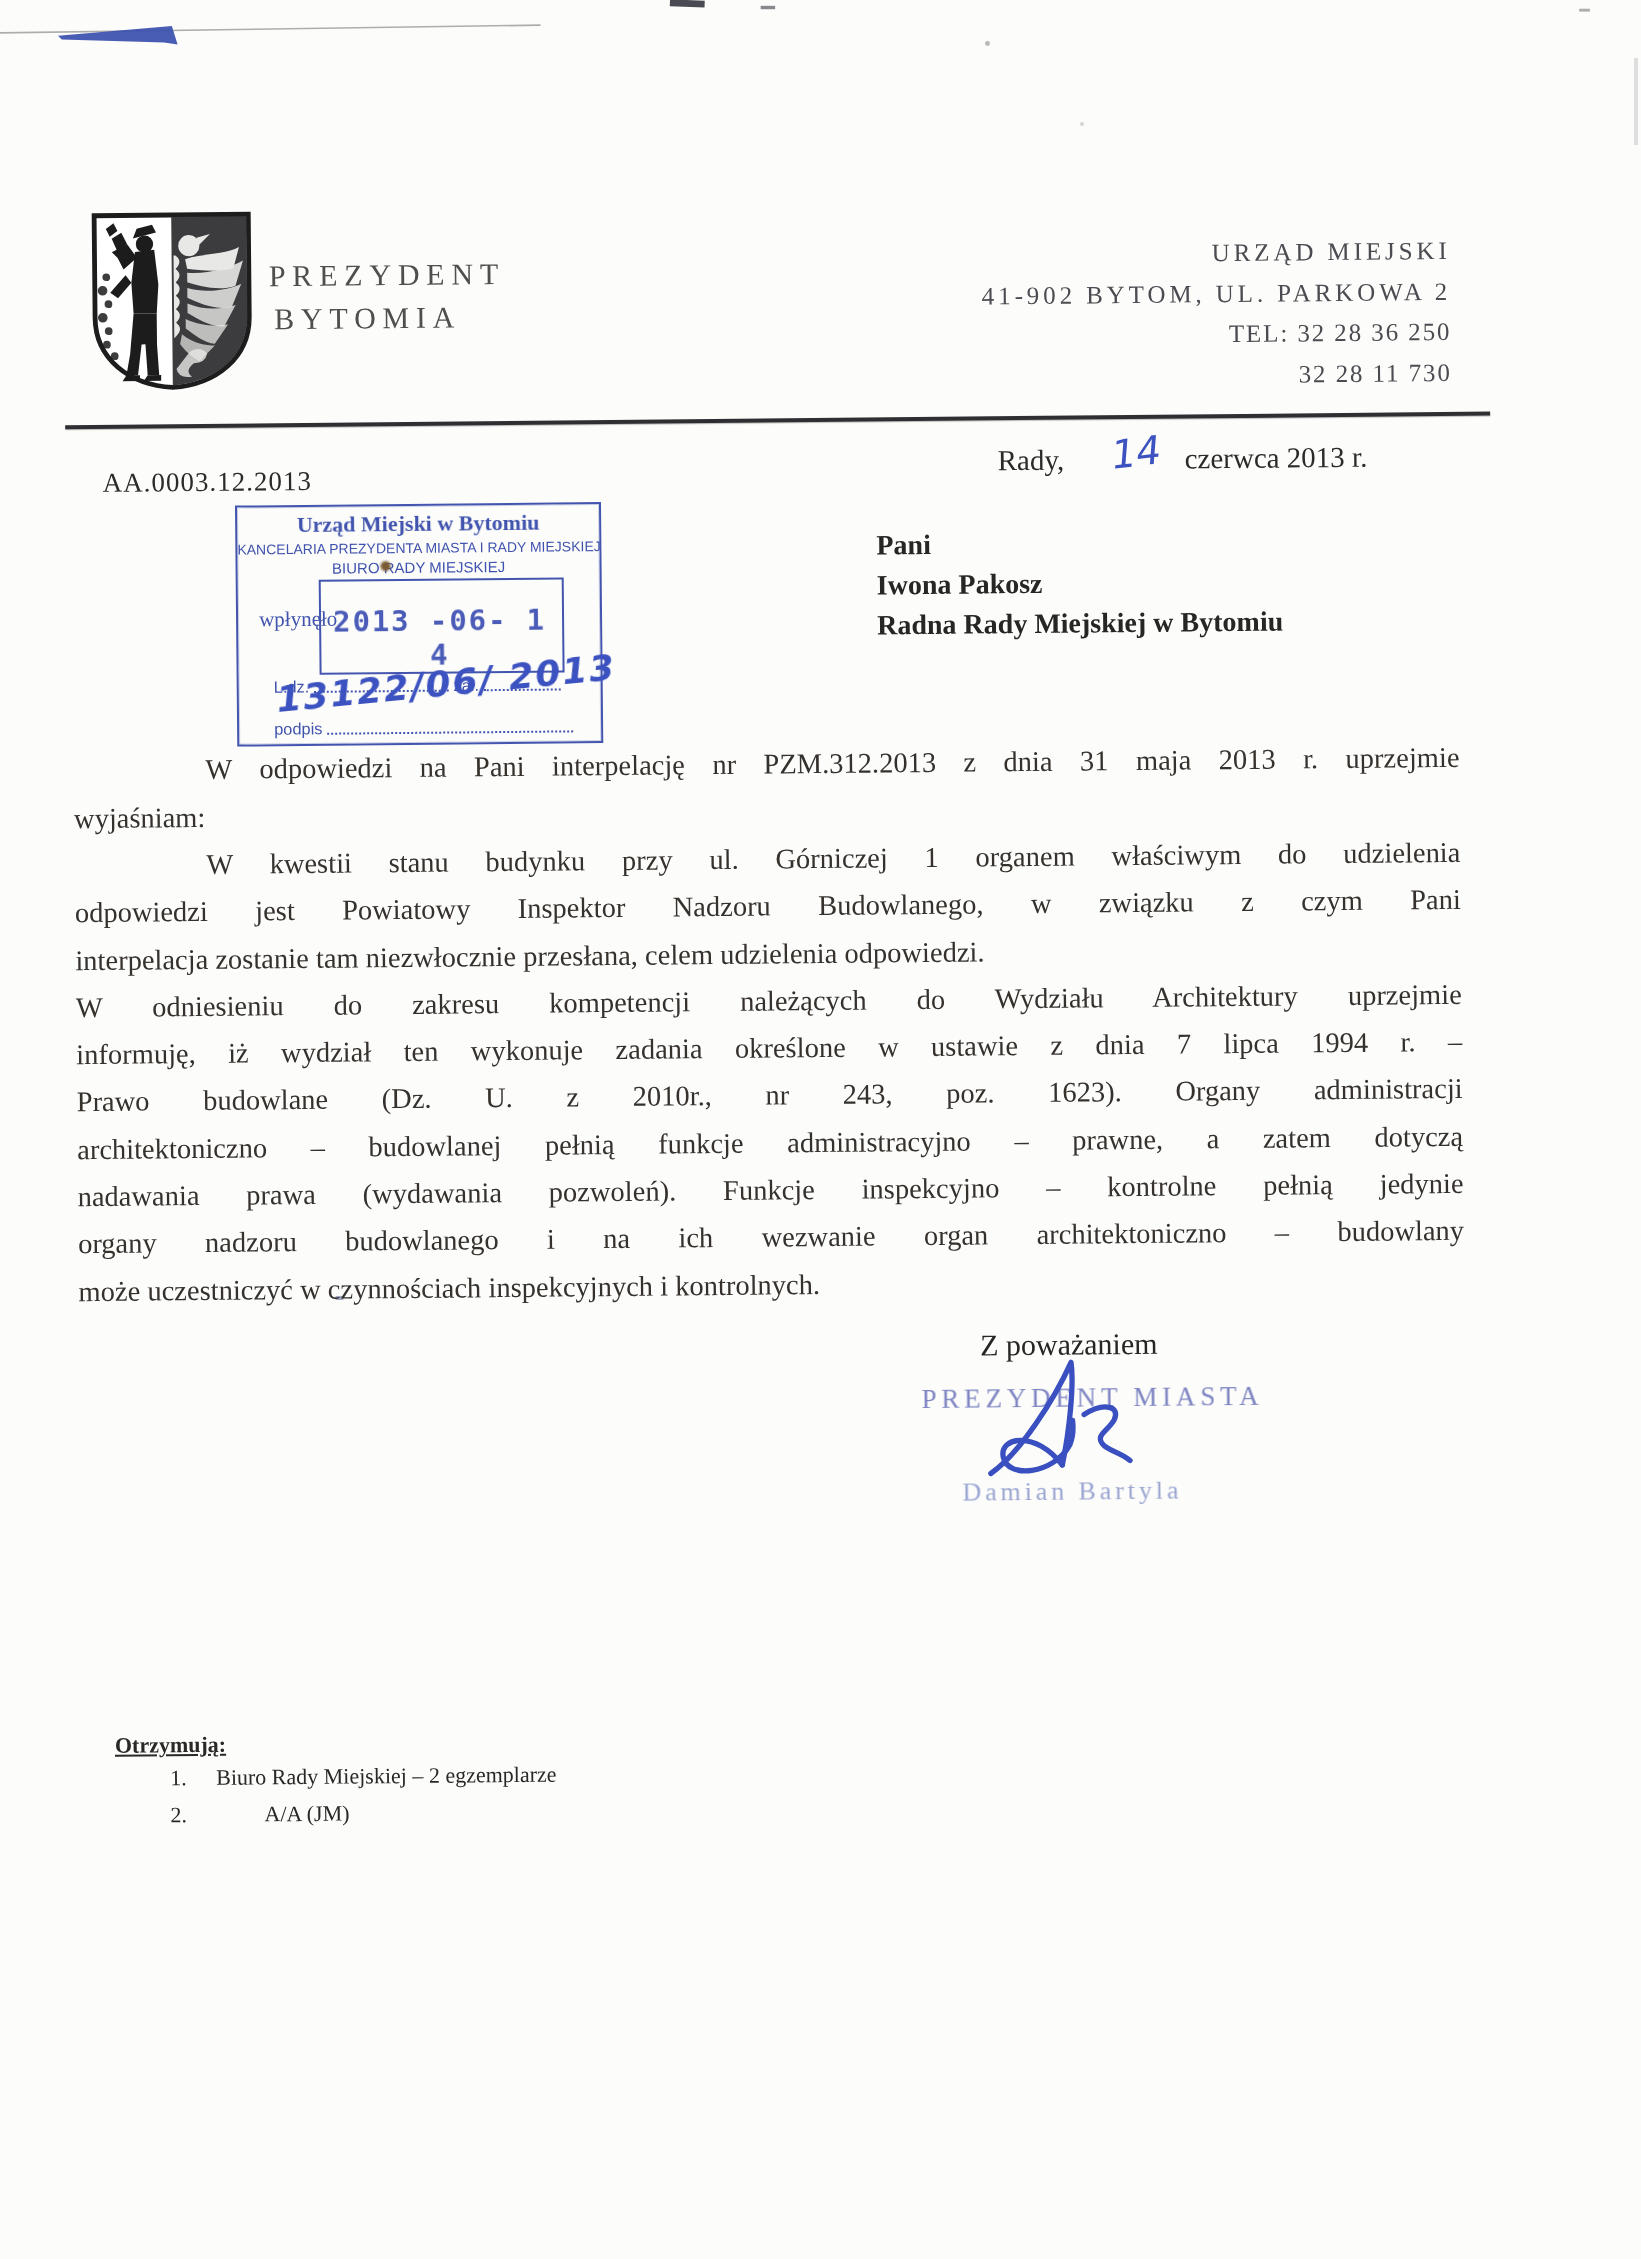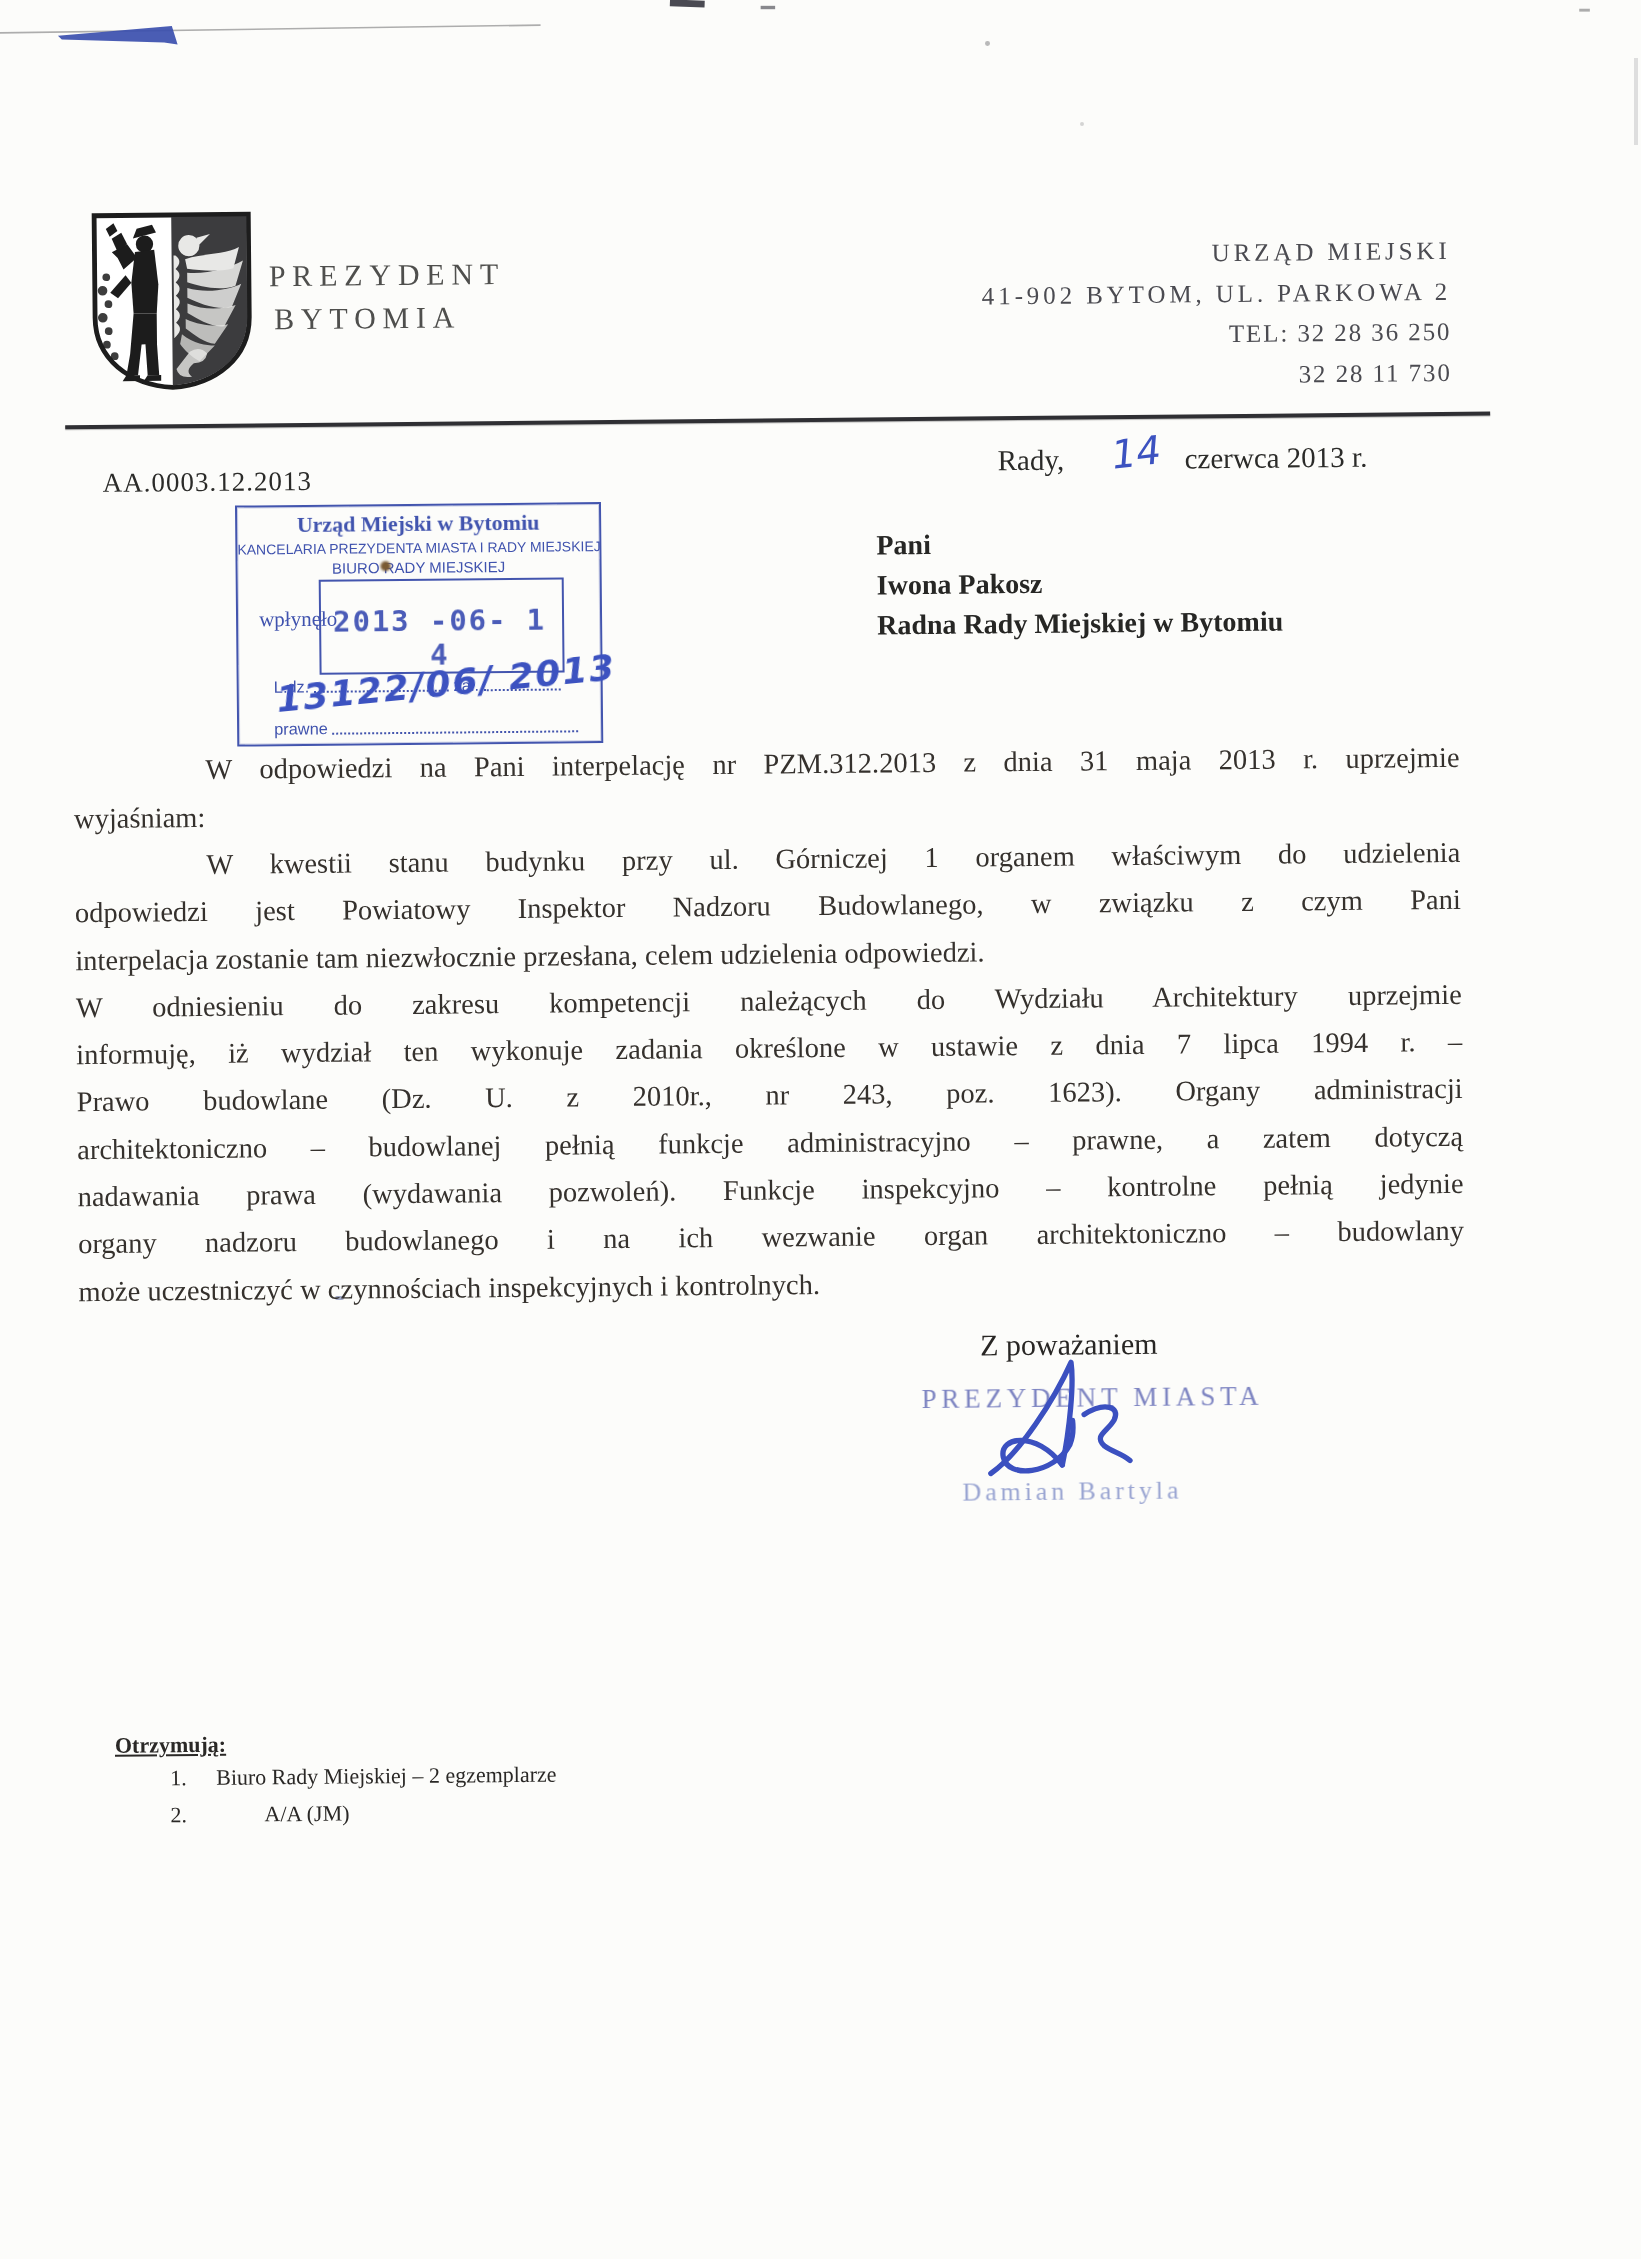--- a/index.html
+++ b/index.html
@@ -154,21 +154,21 @@
       <div class="abs innerbox"></div>
       <div class="abs datestamp">2013 -06- 1 4</div>
       <div class="abs recv">wpłynęło</div>
       <div class="abs row" style="left:35px;top:170px;">
         <span>L.dz.</span>
         <span class="dots" style="width:135px;"></span>
         <span>zał.</span>
         <span class="dots" style="width:77px;"></span>
       </div>
       <div class="abs row" style="left:35px;top:212px;">
-        <span>prawne</span>
+        <span>podpis</span>
         <span class="dots" style="width:246px;"></span>
       </div>
     </div>
     <div class="abs hand hand-ldz">13122/06/ 2013</div>
 
     <div class="abs recipient">
       <div>Pani</div>
       <div>Iwona Pakosz</div>
       <div>Radna Rady Miejskiej w Bytomiu</div>
     </div>

